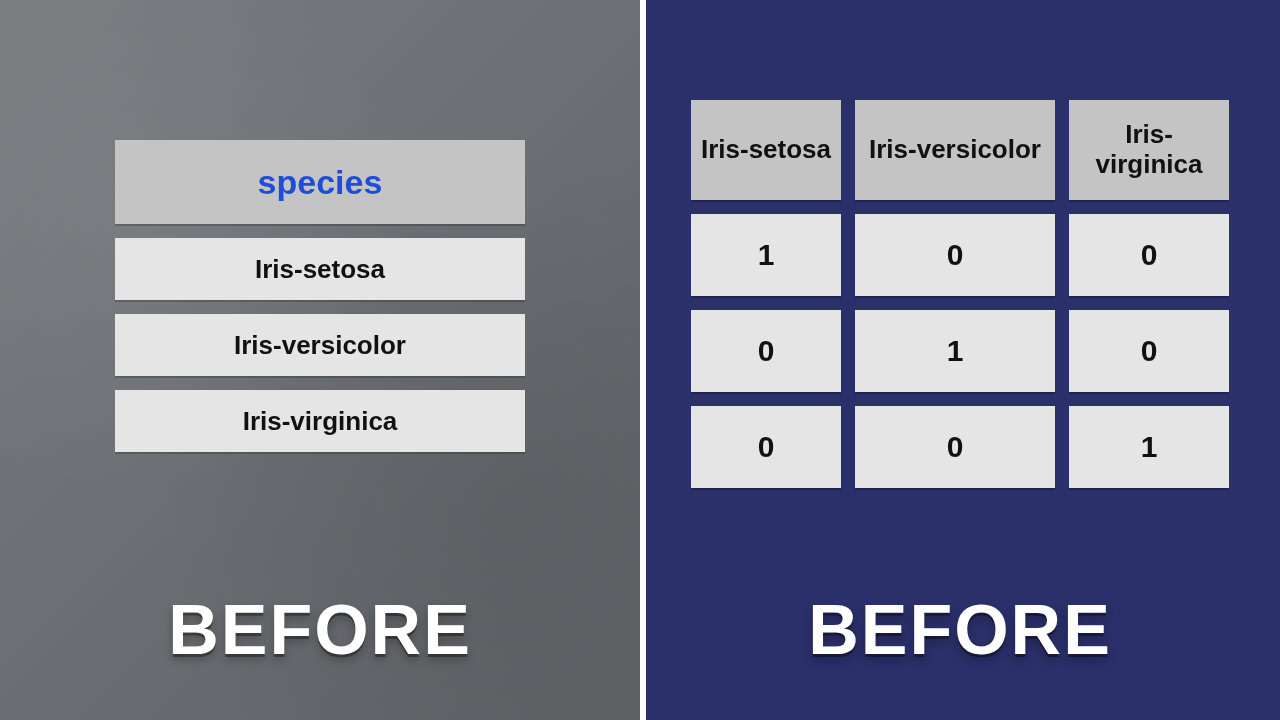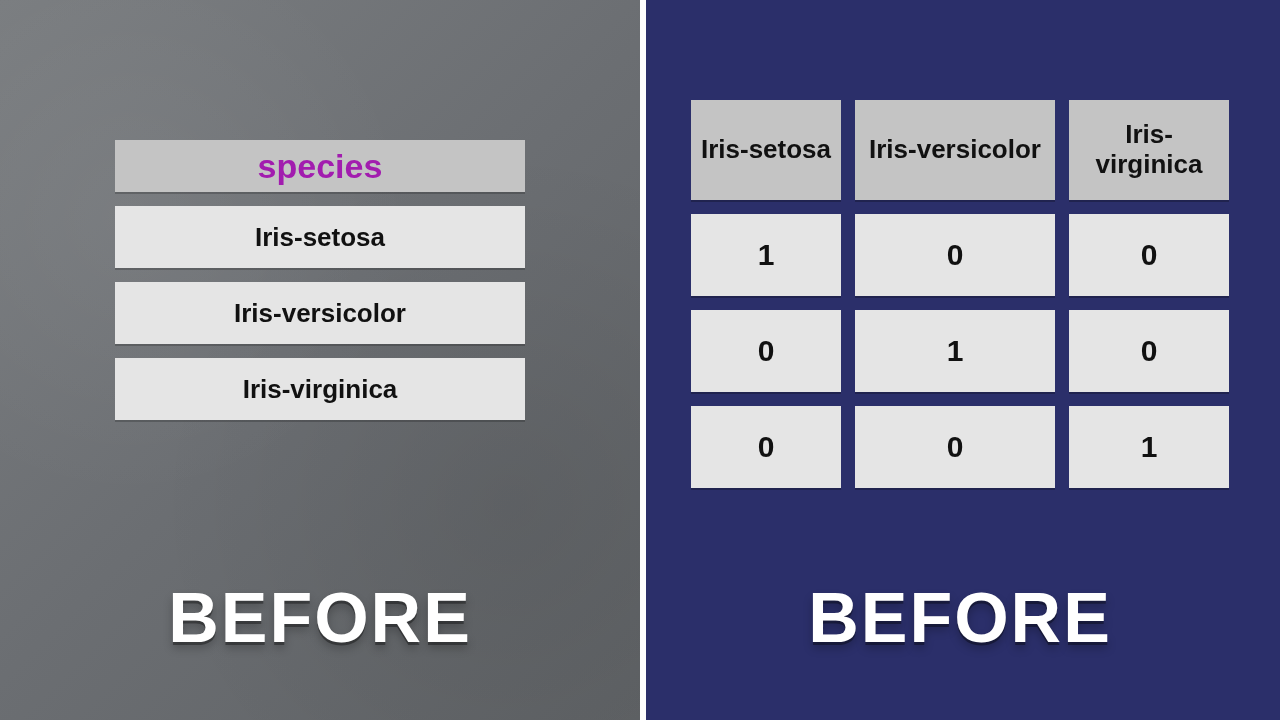--- a/index.html
+++ b/index.html
@@ -36,28 +36,28 @@
       background: #ffffff;
     }
     .before-stack {
       margin-top: 140px;
       width: 410px;
       display: flex;
       flex-direction: column;
       gap: 14px;
     }
     .before-header {
-      height: 52px;
+      height: 84px;
       background: #c4c4c4;
       display: flex;
       align-items: center;
       justify-content: center;
       font-size: 34px;
       font-weight: 800;
-      color: #a21caf;
+      color: #1d4ed8;
       box-shadow: 0 2px 0 rgba(0,0,0,0.2);
     }
     .before-row {
       height: 62px;
       background: #e5e5e5;
       display: flex;
       align-items: center;
       justify-content: center;
       font-size: 26px;
       font-weight: 800;
@@ -92,21 +92,21 @@
       display: flex;
       align-items: center;
       justify-content: center;
       font-size: 30px;
       font-weight: 800;
       color: #111;
       box-shadow: 0 2px 0 rgba(0,0,0,0.25);
     }
     .caption {
       position: absolute;
-      bottom: 62px;
+      bottom: 50px;
       width: 100%;
       text-align: center;
       font-size: 70px;
       font-weight: 900;
       color: #ffffff;
       letter-spacing: 2px;
       text-shadow: 0 3px 0 rgba(0,0,0,0.35), 0 6px 10px rgba(0,0,0,0.25);
       font-family: Impact, "Arial Black", sans-serif;
     }
   </style>

